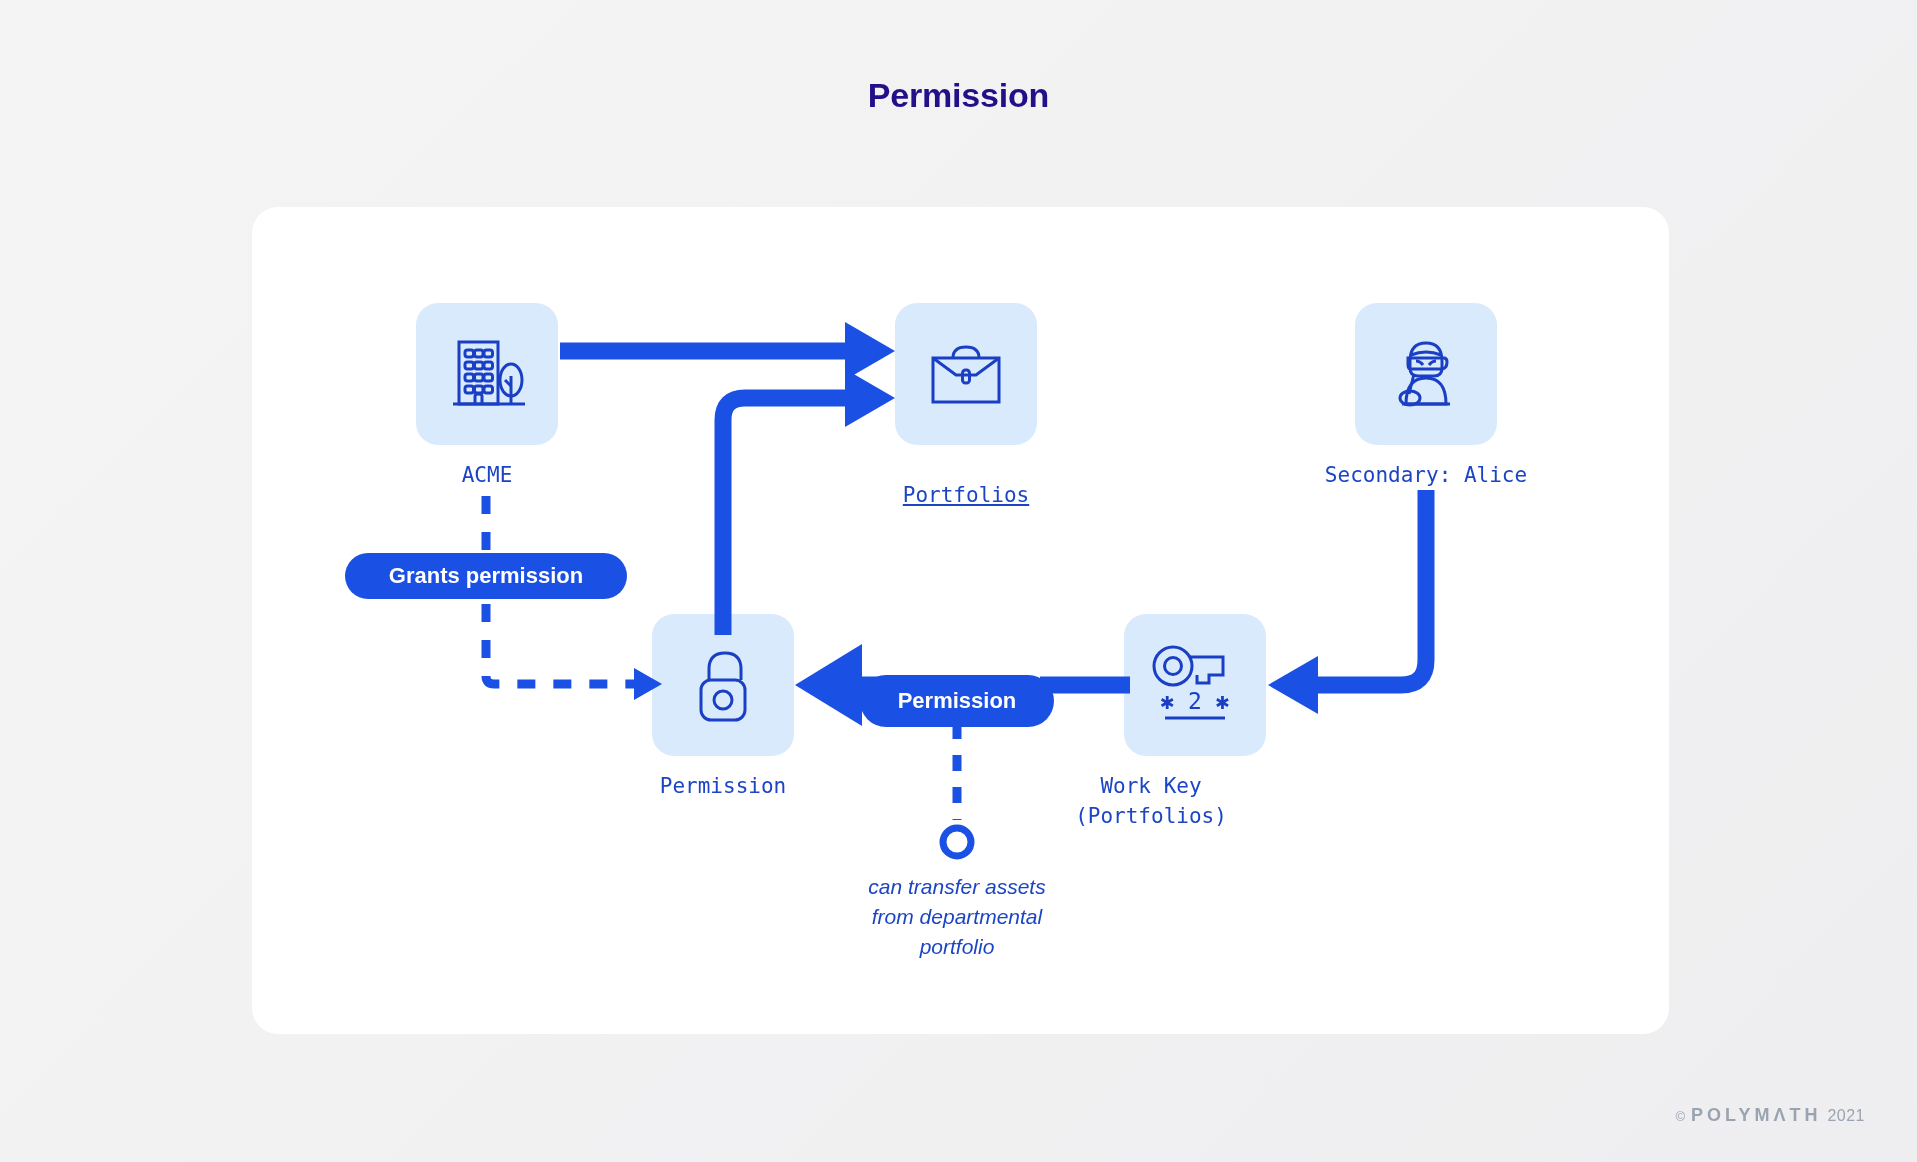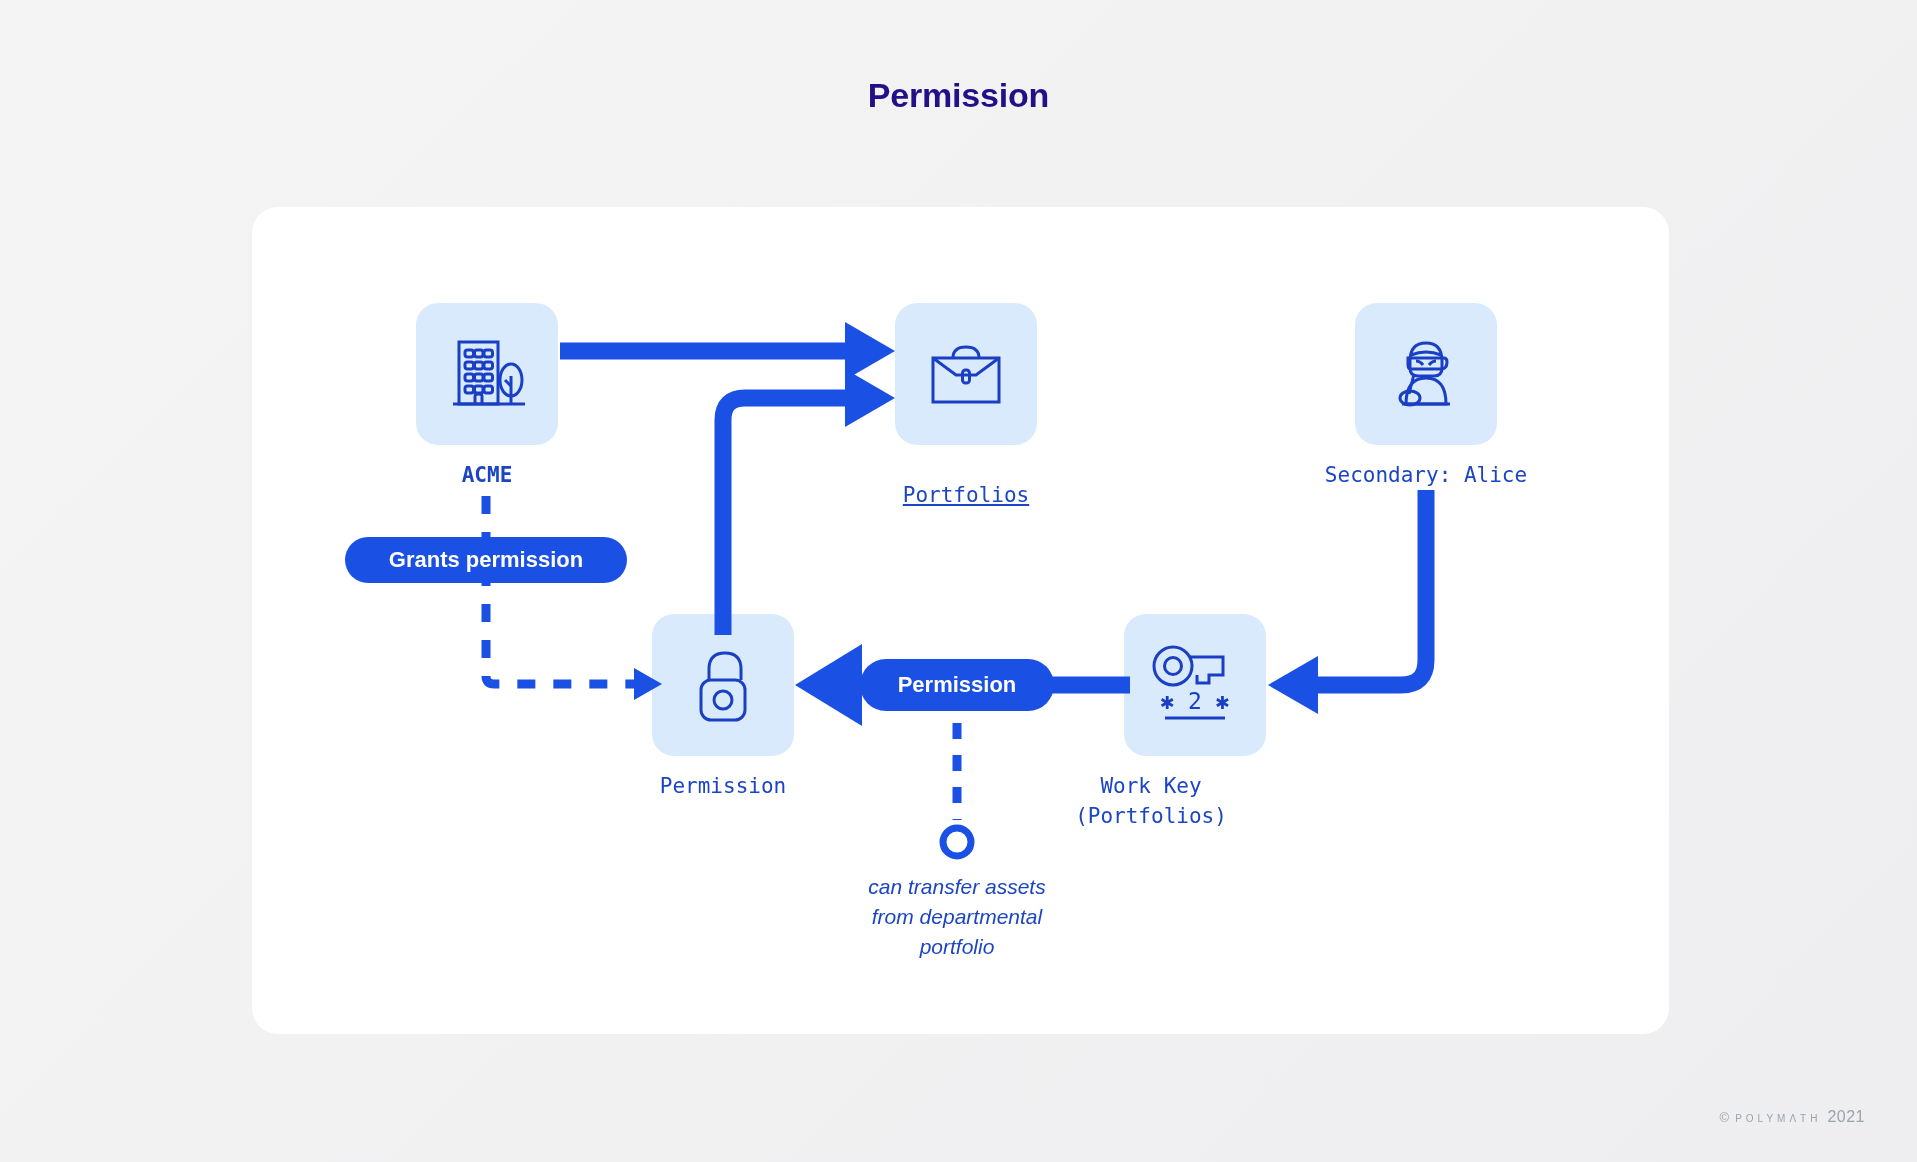--- a/index.html
+++ b/index.html
@@ -63,20 +63,21 @@
     background: #1a50e3;
     color: #ffffff;
     border-radius: 999px;
     font-family: "Liberation Sans", sans-serif;
     font-weight: bold;
     font-size: 22px;
     display: flex;
     align-items: center;
     justify-content: center;
     z-index: 6;
+    margin-top: 16px;
   }
 
   
   #connectors {
     position: absolute;
     left: 0; top: 0;
     width: 1917px;
     height: 1162px;
     pointer-events: none;
     z-index: 3;
@@ -99,23 +100,23 @@
     position: absolute;
     right: 52px;
     bottom: 36px;
     display: flex;
     align-items: baseline;
     gap: 6px;
     color: #9aa3b0;
     font-size: 13px;
   }
   #footer .brand {
-    font-weight: normal;
+    font-weight: bold;
     letter-spacing: 4px;
-    font-size: 10px;
+    font-size: 18px;
   }
   #footer .year { font-size: 16px; letter-spacing: 0.5px; }
   #footer .copy { font-size: 13px; }
 </style>
 </head>
 <body>
 
 <div id="page-title">Permission</div>
 
 <div id="diagram-card"></div>
@@ -178,21 +179,21 @@
 
       <path d="M 34 76 L 34 68 Q 34 66 37.5 66 Q 41 66 41 68 L 41 76"></path>
 
       <ellipse cx="70" cy="52" rx="11" ry="16"></ellipse>
       <path d="M 70 48 L 70 76"></path>
       <path d="M 70 58 L 64 52"></path>
 
       <path d="M 12 76 L 84 76"></path>
     </svg>
   </div>
-  <div class="node-label" style="left:396px; top:460px; width:182px;font-weight:bold;">ACME</div>
+  <div class="node-label" style="left:396px; top:460px; width:182px;">ACME</div>
 </div>
 
 <div class="node">
   <div class="icon-box" style="left:895px; top:303px; width:142px; height:142px;">
     <svg width="92" height="92" viewBox="0 0 92 92" fill="none" stroke="#1a3fc4" stroke-width="3">
 
       <path d="M 33 30 Q 33 19 46 19 Q 59 19 59 30"></path>
 
       <rect x="13" y="30" width="66" height="44"></rect>
 

